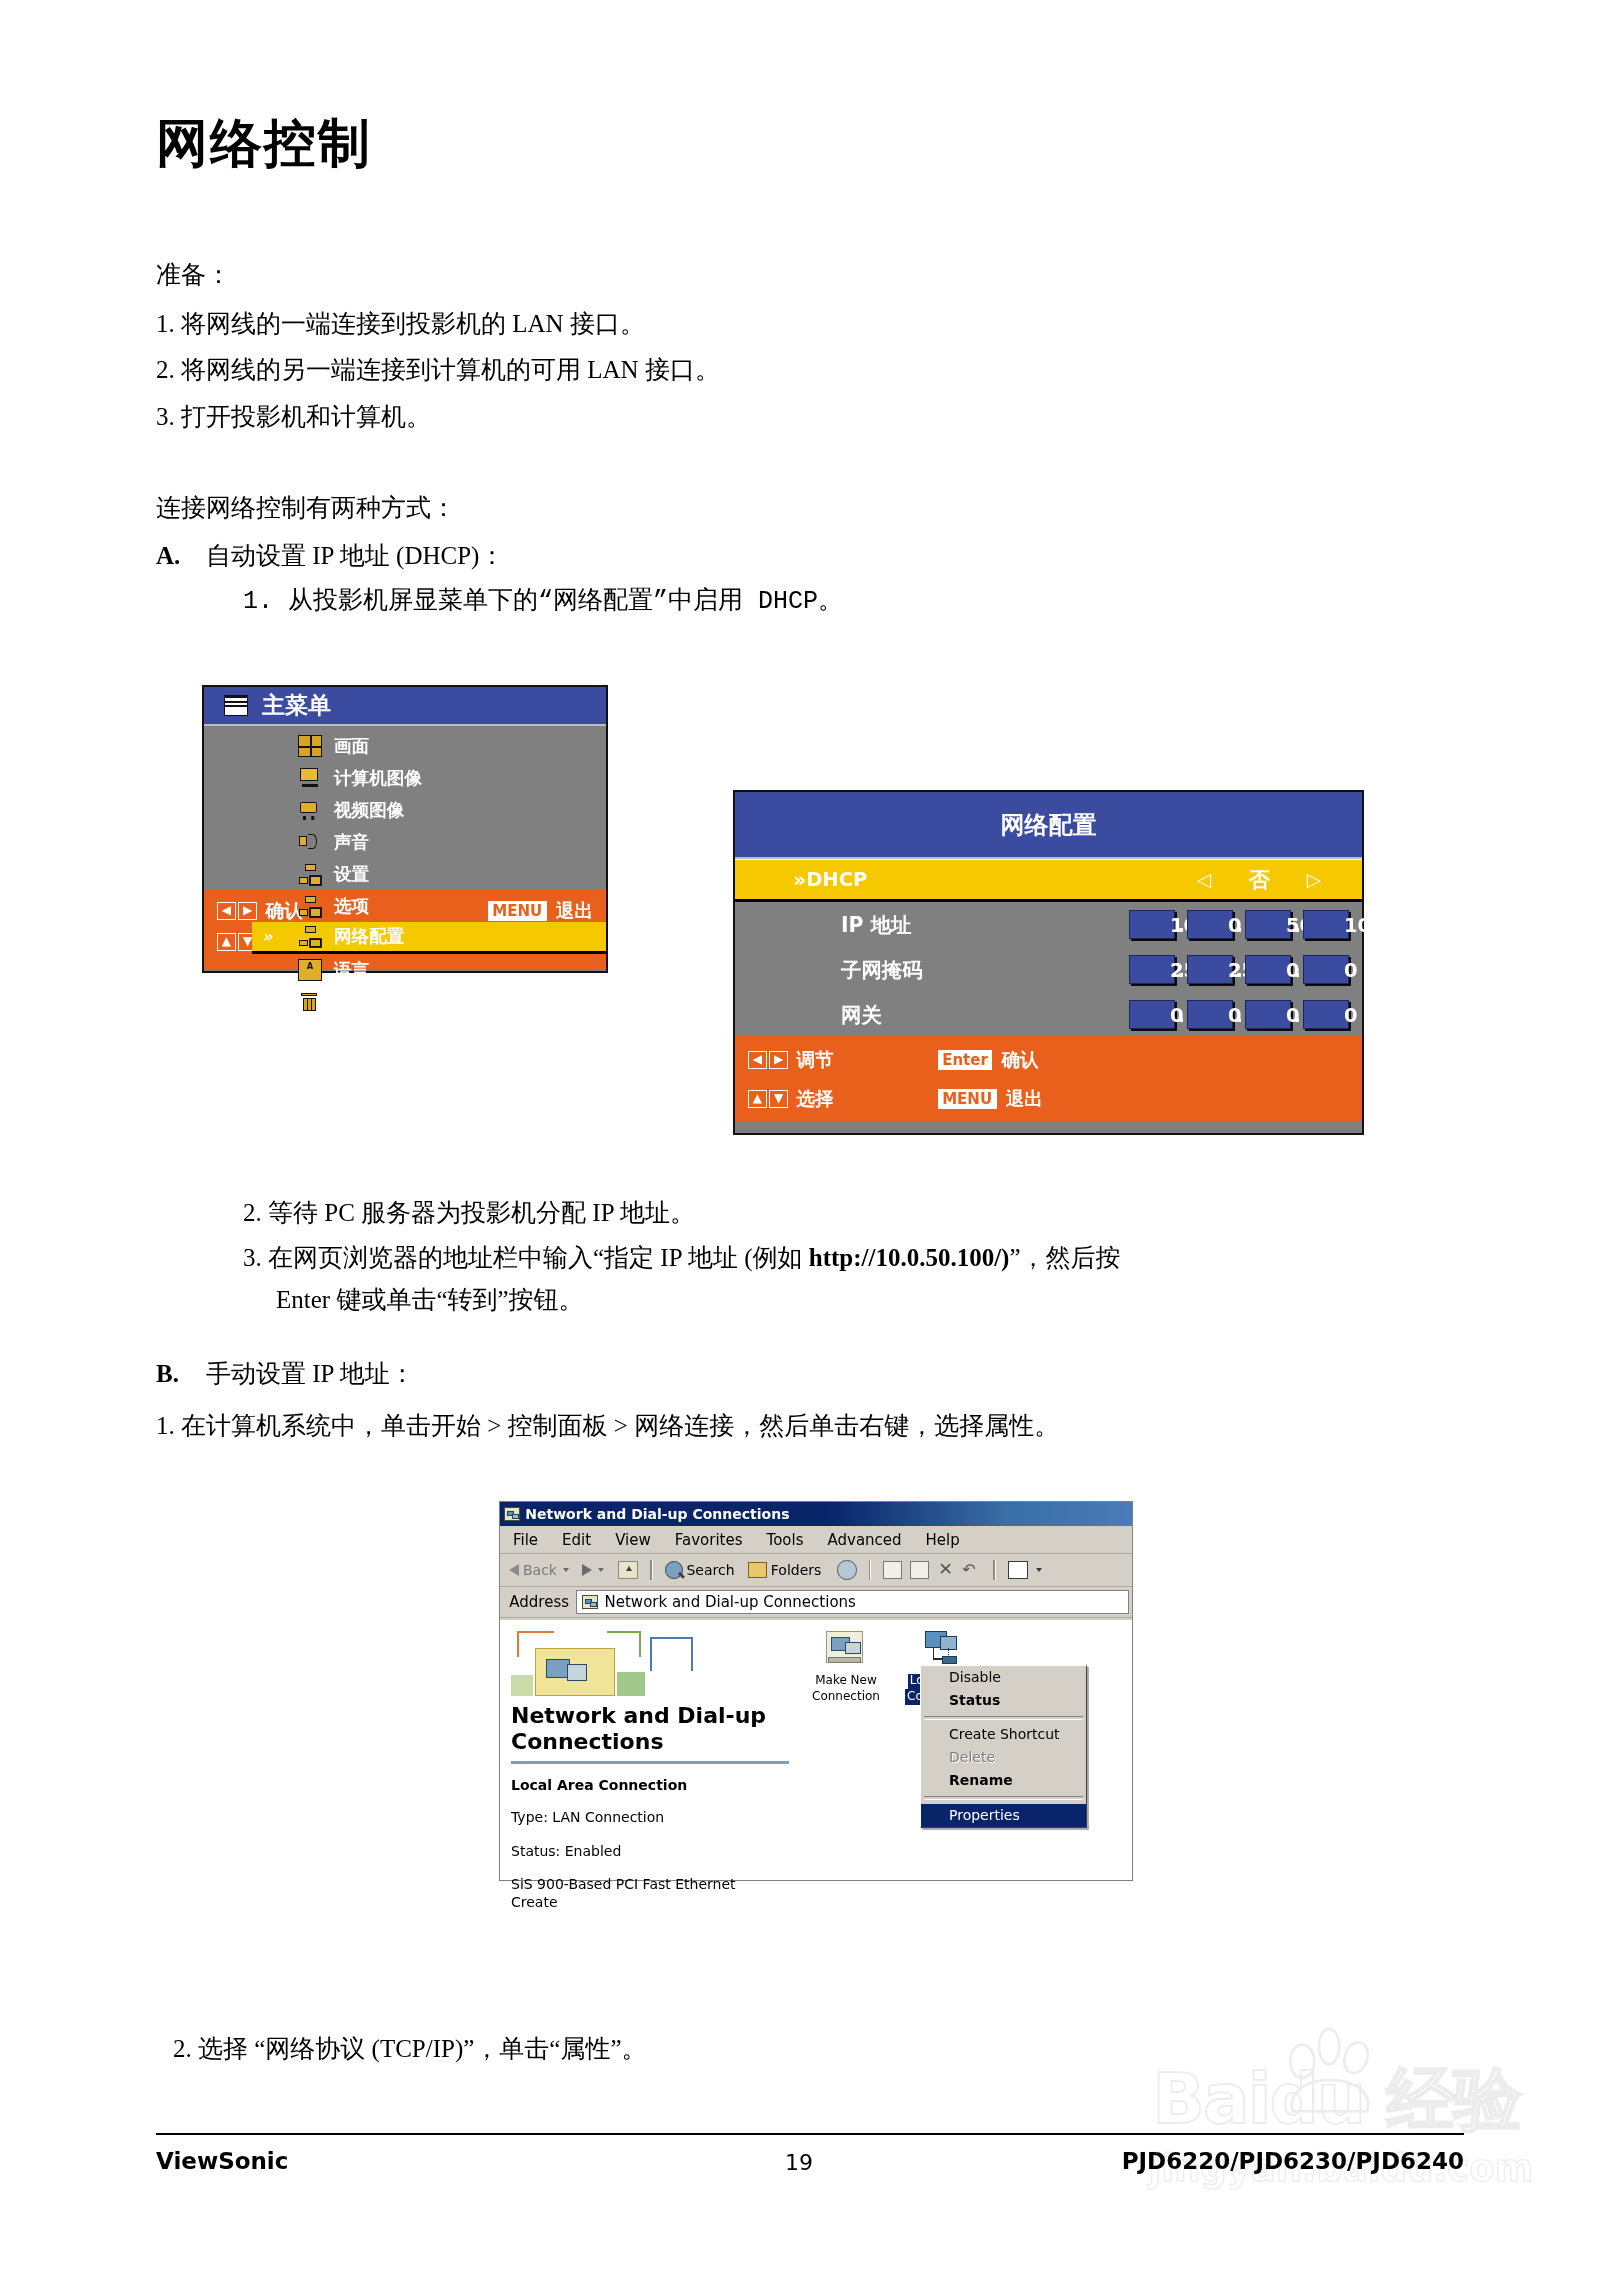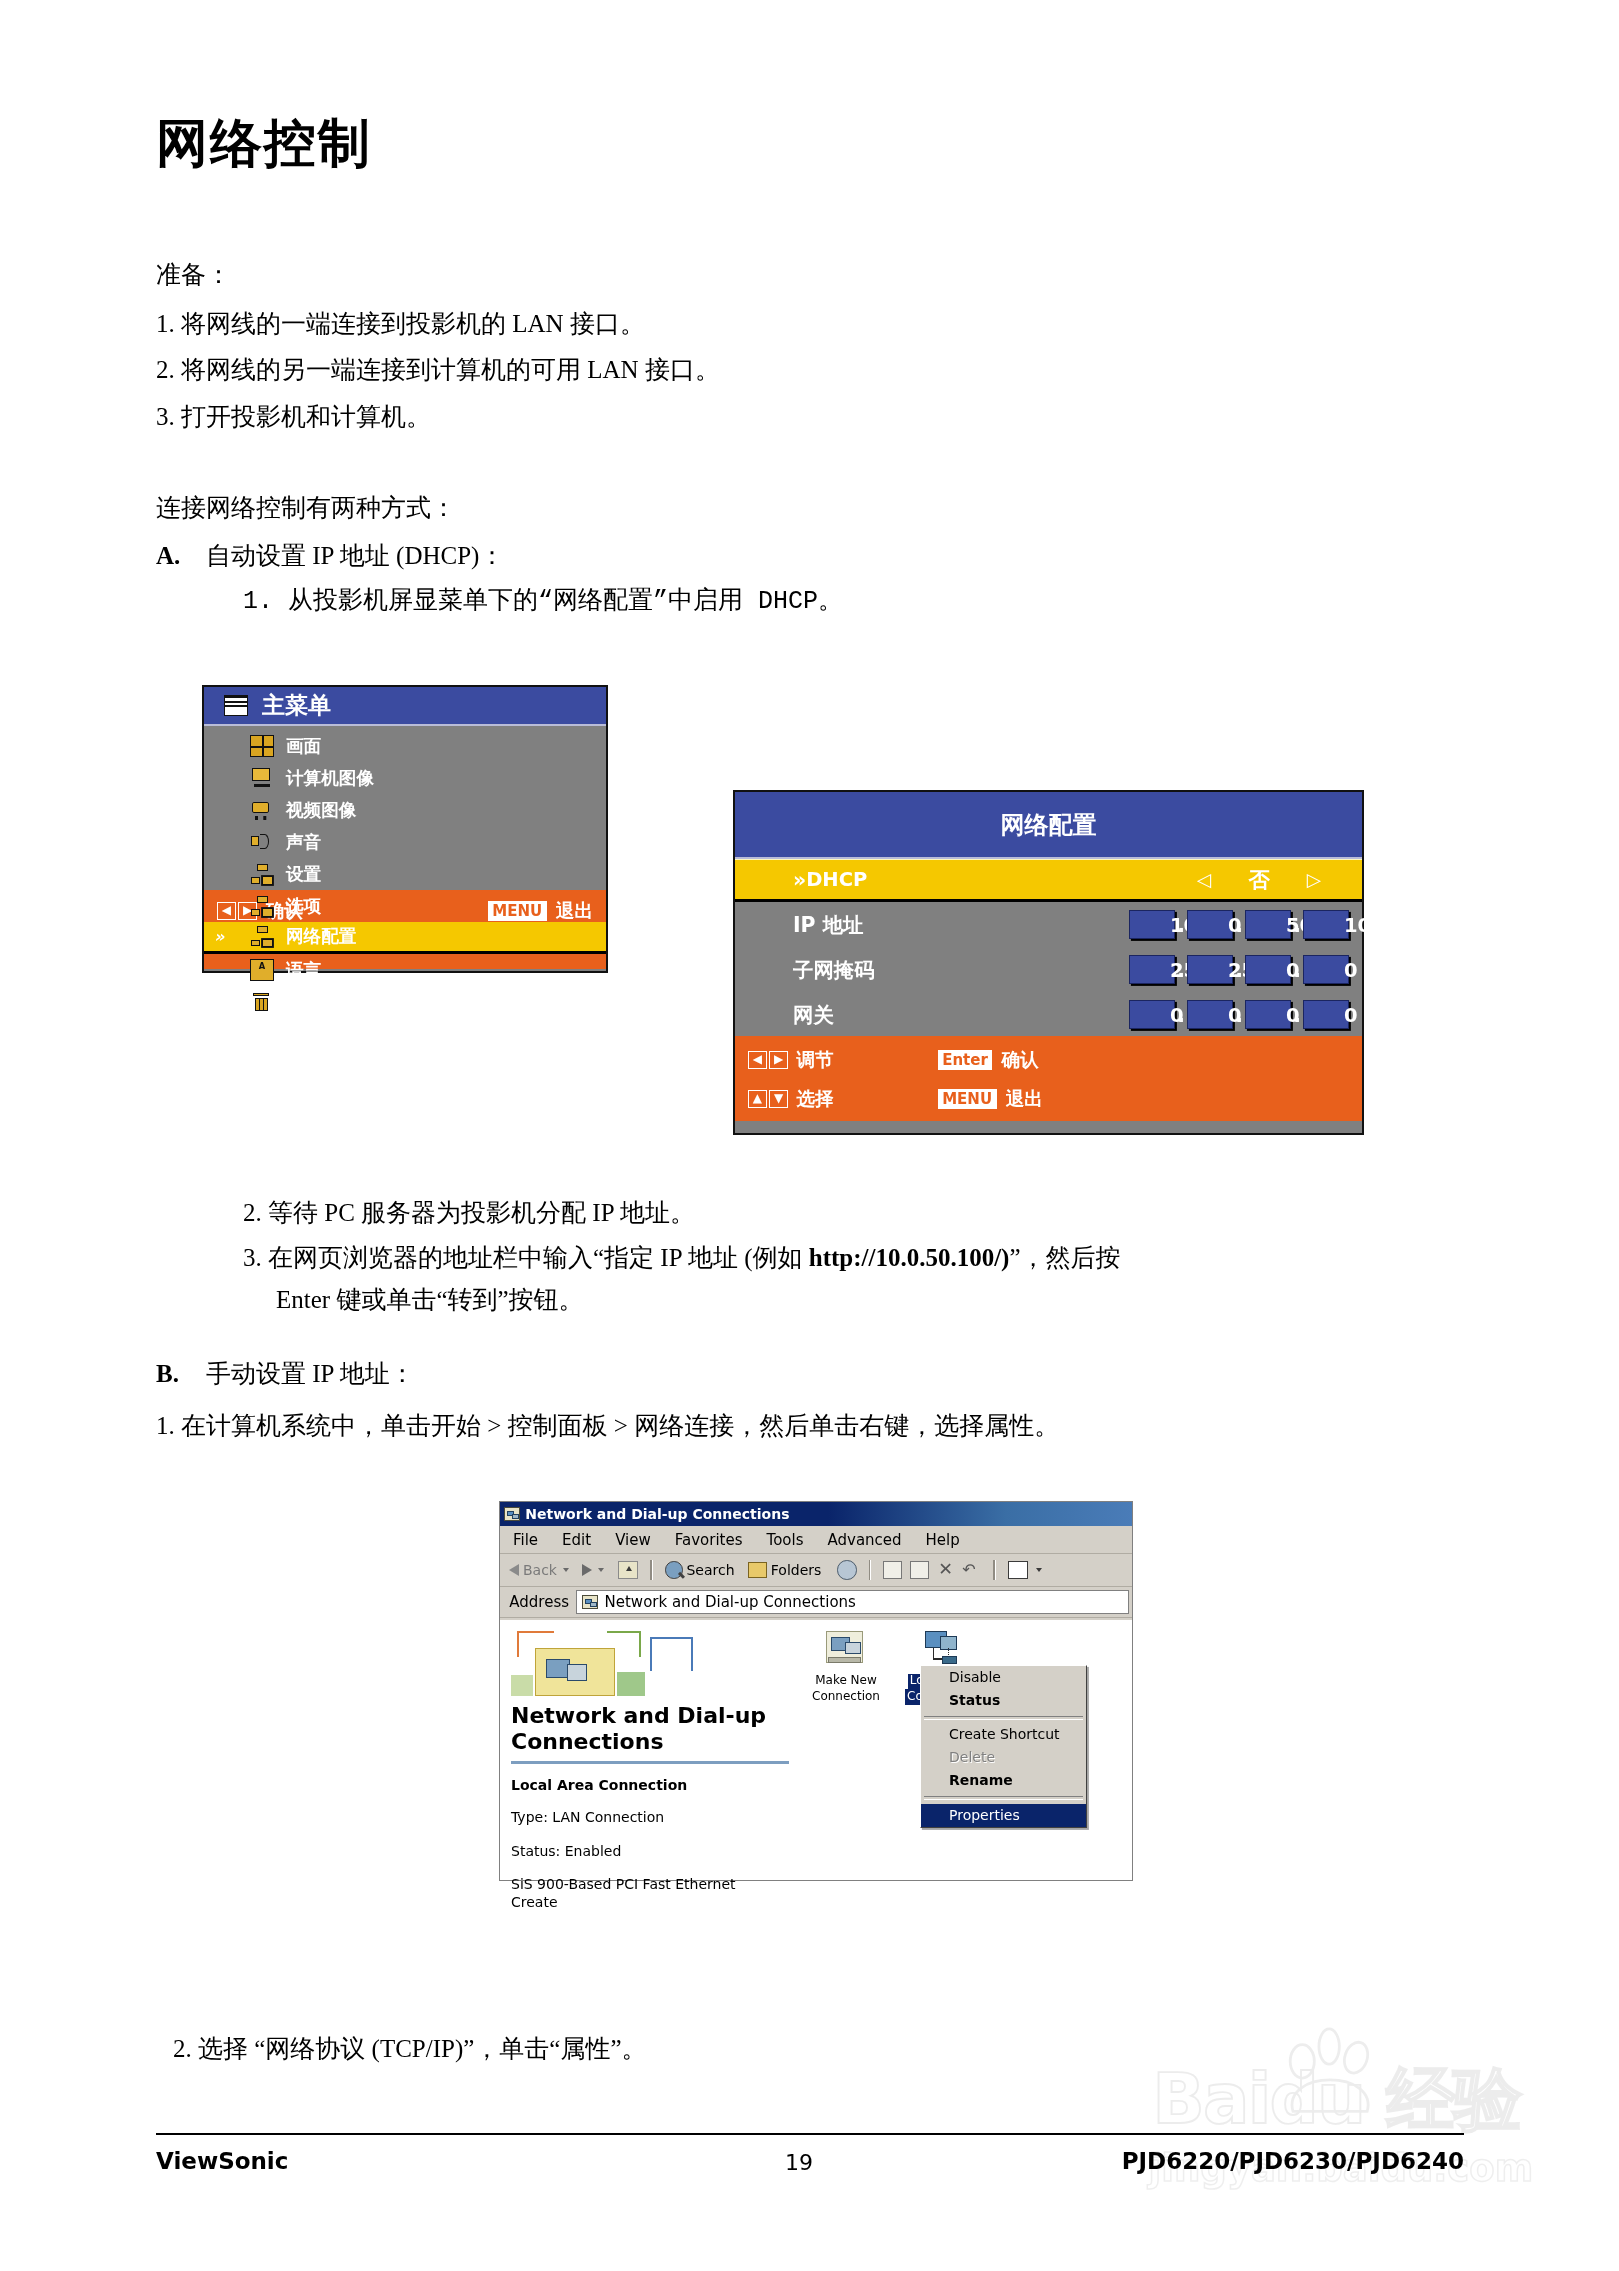--- a/index.html
+++ b/index.html
@@ -52,21 +52,21 @@
   }
   .osd-title {
     background: #3b4ba0;
     color: #ffffff;
     font-weight: bold;
     display: flex;
     align-items: center;
     border-bottom: 2.8px solid #b9bcd8;
     box-sizing: border-box;
   }
-  .osd-body { background: #808080; }
+  .osd-body { background: #808080; margin-left: 48px; }
   .osd-footer {
     background: #e8601c;
     color: #ffffff;
     font-weight: bold;
     box-sizing: border-box;
   }
 
   
   .mm-row {
     display: flex;

